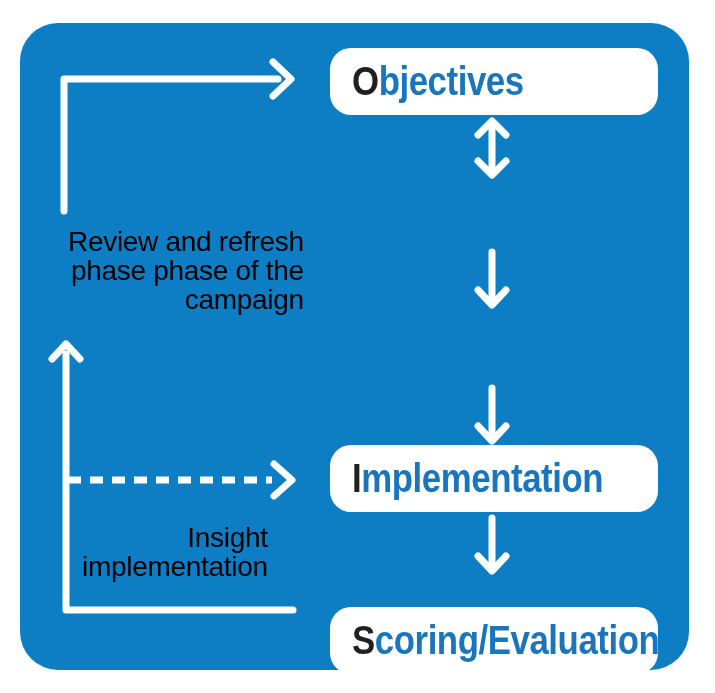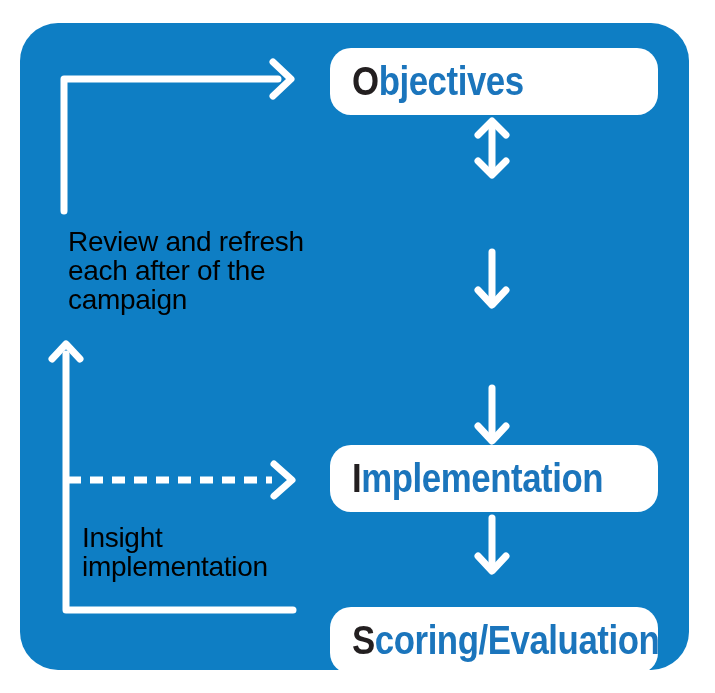--- a/index.html
+++ b/index.html
@@ -16,20 +16,21 @@
     overflow: hidden;
   }
   .panel {
     position: absolute;
     left: 20px;
     top: 23px;
     width: 669px;
     height: 647px;
     background: #0e7ec4;
     border-radius: 38px;
+    text-align: right;
   }
   .arrows {
     position: absolute;
     left: 0;
     top: 0;
     width: 669px;
     height: 647px;
   }
   .arrows * {
     fill: none;
@@ -130,21 +131,21 @@
     <div class="stage-box" style="top:422px">
       <span class="stage-label"><span class="initial">I</span><span>mplementation</span></span>
     </div>
 
     <div class="stage-box" style="top:584px">
       <span class="stage-label"><span class="initial">S</span><span>coring/Evaluation</span></span>
     </div>
 
     <div class="note" style="left:48px; top:204px">
       <div>Review and refresh</div>
-      <div>each after of the</div>
+      <div>phase phase of the</div>
       <div>campaign</div>
     </div>
 
     <div class="note" style="left:62px; top:500px">
       <div>Insight</div>
       <div>implementation</div>
     </div>
 
   </div>
 </div>

